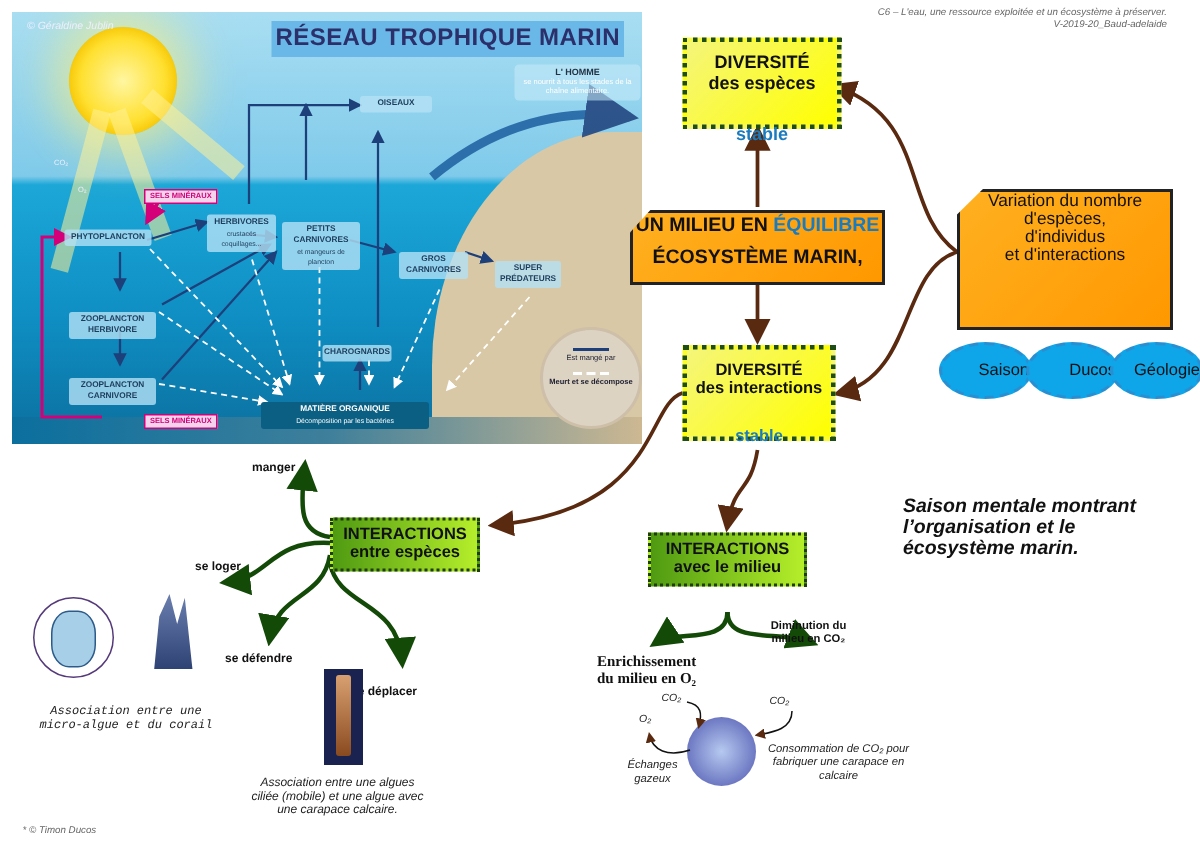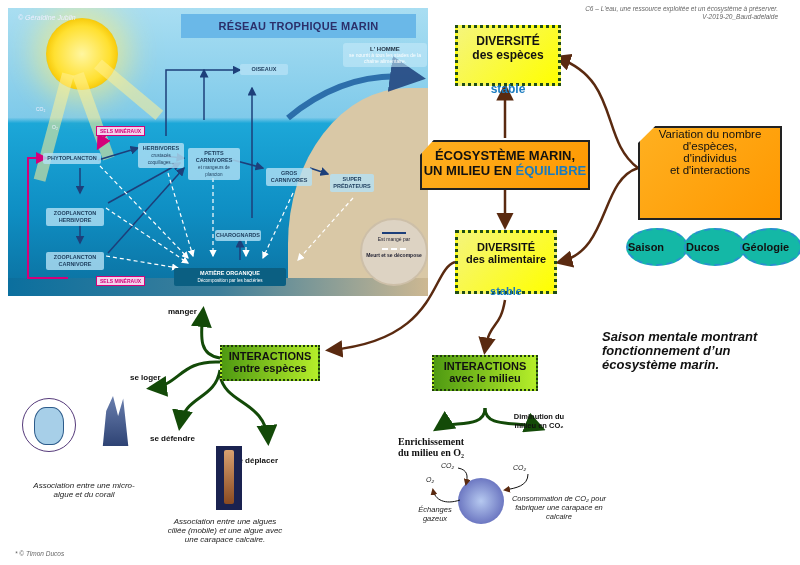--- a/index.html
+++ b/index.html
@@ -6,35 +6,35 @@
   body{width:800px;height:565px;position:relative;overflow:hidden;background:#fff;font-family:"Liberation Sans",sans-serif;}
   .abs{position:absolute;}
   
   #foodweb{position:absolute;left:8px;top:8px;width:420px;height:288px;overflow:hidden;
     background:linear-gradient(180deg,#a9def2 0%,#7fcaea 38%,#1ca7d8 40%,#0f8fc4 70%,#0b6f9e 100%);}
   #foodweb .sand{position:absolute;right:-60px;top:80px;width:200px;height:260px;background:#d9c8a6;border-radius:60% 0 0 0;}
   #foodweb .sand2{position:absolute;left:0;bottom:0;width:100%;height:18px;background:linear-gradient(90deg,#0b6f9e,#3e7f9b 50%,#cdb892);}
   .sun{position:absolute;left:38px;top:10px;width:72px;height:72px;border-radius:50%;
     background:radial-gradient(circle,#fff6a0 0%,#ffe030 55%,#f5c400 75%,rgba(255,230,80,0) 100%);box-shadow:0 0 30px 12px rgba(255,240,120,.6);}
   .ray{position:absolute;background:rgba(255,240,150,.55);height:12px;transform-origin:left center;}
-  .fw-title{position:absolute;left:173px;top:6px;width:235px;height:24px;background:#6ab8e8;color:#2b2f6a;font-weight:bold;font-size:11px;text-align:center;line-height:24px;letter-spacing:.3px;}
+  .fw-title{position:absolute;left:173px;top:6px;width:235px;height:24px;background:#6ab8e8;color:#2b2f6a;font-weight:bold;font-size:16px;text-align:center;line-height:24px;letter-spacing:.3px;}
   .credit{position:absolute;left:10px;top:6px;font-size:7px;color:#eef;font-style:italic;}
   .node{position:absolute;background:rgba(180,225,245,.8);color:#1c3c5c;font-size:5.5px;font-weight:bold;text-align:center;border-radius:2px;padding:2px 1px;line-height:7px;}
   .node.dark{background:#0b5f82;color:#fff;}
   .node small{font-weight:normal;display:block;}
   .sels{position:absolute;background:#f3d4ec;border:1px solid #d4007a;color:#d4007a;font-size:5px;font-weight:bold;padding:1px 3px;}
   .homme{position:absolute;left:335px;top:35px;width:80px;background:rgba(200,235,250,.55);border-radius:3px;font-size:5px;color:#fff;text-align:center;padding:3px 2px;}
   .homme b{display:block;font-size:6px;color:#234;}
   .legend-circle{position:absolute;left:352px;top:210px;width:64px;height:64px;border-radius:50%;background:#ddd3c3;border:2px solid #cdbfa8;font-size:5px;color:#223;text-align:center;}
   
   .yellowbox{position:absolute;background:linear-gradient(135deg,#f5f57a,#ffff00);border:3px dotted #1f4d16;text-align:center;font-weight:bold;color:#111;}
   .orangebox{position:absolute;background:linear-gradient(135deg,#ffb020,#ff9800);border:2px solid #222;text-align:center;color:#111;}
   .greenbox{position:absolute;background:linear-gradient(90deg,#4f9a12,#b5ee2a);border:2px dotted #1f3d0a;text-align:center;font-weight:bold;color:#111;}
   .blue{color:#1a7bbf;margin-top:20px;}
-  .ellipse{position:absolute;width:58px;height:34px;border-radius:50%;background:#14b8a6;border:2px dashed #2a8fd0;font-weight:bold;font-size:11px;text-align:left;line-height:34px;color:#111;}
+  .ellipse{position:absolute;width:58px;height:34px;border-radius:50%;background:#0ea5e9;border:2px dashed #2a8fd0;font-weight:normal;font-size:11px;text-align:right;line-height:34px;color:#111;}
   .lbl{position:absolute;font-size:8px;font-weight:bold;color:#111;}
   .cap{position:absolute;font-size:8px;font-style:italic;color:#222;text-align:center;}
   .header-note{position:absolute;right:22px;top:5px;font-size:6.5px;color:#666;font-style:italic;text-align:right;line-height:8px;}
   .maincap{position:absolute;left:602px;top:330px;font-size:13px;font-weight:bold;font-style:italic;line-height:14px;color:#111;}
   svg.arrows{position:absolute;left:0;top:0;}
 </style>
 </head>
 <body>
 
 <div class="header-note">
@@ -155,56 +155,56 @@
   </g>
 </svg>
 
 <div class="yellowbox" style="left:455px;top:25px;width:100px;height:55px;font-size:12px;">
   <div style="margin-top:6px;">DIVERSITÉ</div>
   <div>des espèces</div>
   <div class="blue">stable</div>
 </div>
 
 <div class="orangebox" style="left:420px;top:140px;width:166px;height:46px;font-size:13px;font-weight:bold;clip-path:polygon(8% 0,100% 0,100% 100%,0 100%,0 30%);">
+  <div><span>UN MILIEU EN </span><span class="blue">ÉQUILIBRE</span></div>
   <div style="margin-top:6px;">ÉCOSYSTÈME MARIN,</div>
-  <div><span>UN MILIEU EN </span><span class="blue">ÉQUILIBRE</span></div>
 </div>
 
 <div class="orangebox" style="left:638px;top:126px;width:140px;height:90px;font-size:11.5px;clip-path:polygon(12% 0,100% 0,100% 100%,0 100%,0 18%);">
   <div>Variation du nombre</div>
   <div>d'espèces,</div>
   <div>d'individus</div>
   <div>et d'interactions</div>
 </div>
 
 <div class="ellipse" style="left:626px;top:228px;">Saison</div>
 <div class="ellipse" style="left:684px;top:228px;">Ducos</div>
 <div class="ellipse" style="left:740px;top:228px;">Géologie</div>
 
 <div class="yellowbox" style="left:455px;top:230px;width:96px;height:58px;font-size:11px;">
   <div style="margin-top:8px;">DIVERSITÉ</div>
-  <div>des alimentaire</div>
+  <div>des interactions</div>
   <div class="blue">stable</div>
 </div>
 
 <div class="greenbox" style="left:220px;top:345px;width:96px;height:32px;font-size:11px;">
   <div style="margin-top:3px;">INTERACTIONS</div>
   <div>entre espèces</div>
 </div>
 
 <div class="lbl" style="left:168px;top:307px;">manger</div>
 <div class="lbl" style="left:130px;top:373px;">se loger</div>
 <div class="lbl" style="left:150px;top:434px;">se défendre</div>
 <div class="lbl" style="left:234px;top:456px;">se déplacer</div>
 
 <div class="abs" style="left:22px;top:398px;width:52px;height:52px;border-radius:50%;border:1.5px solid #553a7a;background:#fff;">
   <div style="margin:8px auto 0;width:28px;height:36px;border-radius:40%;background:#a7cfe8;border:1px solid #2c5b8a;"></div>
 </div>
 <div class="abs" style="left:96px;top:396px;width:34px;height:50px;background:linear-gradient(180deg,#6a7fae,#2e4374);clip-path:polygon(20% 100%,30% 30%,50% 0,65% 40%,80% 5%,95% 100%);"></div>
-<div class="cap" style="left:25px;top:481px;width:118px;">Association entre une micro-algue et du corail</div>
+<div class="cap" style="left:25px;top:470px;width:118px;font-family:Liberation Mono, monospace;">Association entre une micro-algue et du corail</div>
 
 <div class="abs" style="left:216px;top:446px;width:26px;height:64px;background:#1a2250;">
   <div style="margin:4px auto;width:10px;height:54px;background:linear-gradient(180deg,#d8a070,#8a4a20);border-radius:2px;"></div>
 </div>
 <div class="cap" style="left:165px;top:517px;width:120px;">Association entre une algues ciliée (mobile) et une algue avec une carapace calcaire.</div>
 <div class="abs" style="left:15px;top:550px;font-size:6.5px;font-style:italic;color:#666;">* ©  Timon Ducos</div>
 
 <div class="greenbox" style="left:432px;top:355px;width:102px;height:32px;font-size:11px;">
   <div style="margin-top:3px;">INTERACTIONS</div>
   <div>avec le milieu</div>
@@ -221,15 +221,15 @@
 <svg class="arrows" width="800" height="565">
   <g stroke="#111" stroke-width="1" fill="none">
     <path d="M458,468 C468,470 468,476 466,484" marker-end="url(#br)"></path>
     <path d="M528,474 C528,486 516,488 505,490" marker-end="url(#br)"></path>
     <path d="M460,500 C445,505 435,500 433,490" marker-end="url(#br)"></path>
   </g>
 </svg>
 
 <div class="maincap">
   <div>Saison mentale montrant</div>
-  <div>fonctionnement d’un</div>
+  <div>l’organisation et le</div>
   <div>écosystème marin.</div>
 </div>
 
 </body></html>

